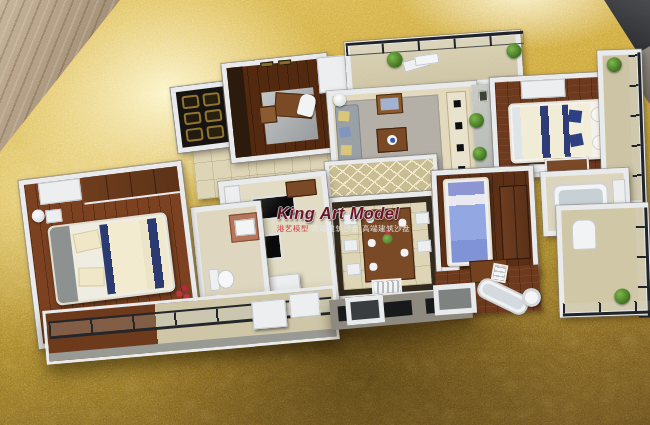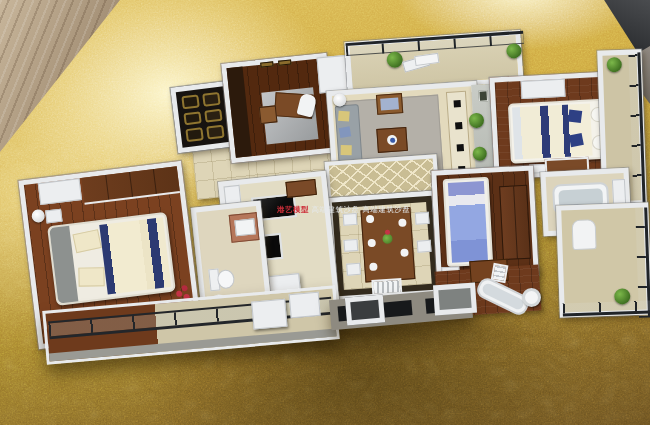--- a/index.html
+++ b/index.html
@@ -59,21 +59,21 @@
       box-shadow:0 1px 2px rgba(0,0,0,.5);}
   .white{background:#eceef0;border:1px solid #c3c7cb;}
   .shadow-blob{filter:blur(7px);}
   
   .wm{left:277px;top:204px;width:150px;z-index:50;}
   .wm-en{font:italic 700 16.5px "Liberation Sans",sans-serif;letter-spacing:.4px;color:#6d1322;
      text-shadow:-1px 0 0 rgba(226,229,233,.65),1px 0 0 rgba(226,229,233,.65),
                  0 -1px 0 rgba(226,229,233,.65),0 1px 0 rgba(226,229,233,.65),
                  1px 2px 2px rgba(15,10,8,.55);}
   .wm-cn{margin-top:1px;font-size:7.5px;letter-spacing:.5px;white-space:nowrap;}
-  .wm-cn-red{color:#cd2f3a;font-weight:700;text-align:center;}
+  .wm-cn-red{color:#cd2f3a;font-weight:400;text-align:center;}
   .wm-cn-white{color:#e4e8eb;}
 </style>
 </head>
 <body>
 
 <div class="scene">
 
   <div class="abs gold-bg"></div>
   <svg class="noise blend-ov" width="650" height="425">
     <defs>
@@ -300,19 +300,20 @@
       <div style="position:absolute;left:8px;top:7px;width:30px;height:15px;background:#17191b;"></div>
       <div style="position:absolute;left:52px;top:7px;width:30px;height:15px;background:#17191b;"></div>
       <div style="position:absolute;left:96px;top:7px;width:30px;height:15px;background:#17191b;"></div>
     </div>
     <div class="f" style="left:346px;top:296px;width:38px;height:28px;transform:rotate(-5deg);border:5px solid #e8eaec;background:#3a3d3f;box-sizing:border-box;"></div>
     <div class="f" style="left:434px;top:284px;width:42px;height:30px;transform:rotate(-4deg);border:5px solid #e8eaec;background:#7e8280;box-sizing:border-box;"></div>
 
   </div>
 
   <div class="abs wm">
+    <div class="wm-en">King Art Model</div>
     <div class="wm-cn">
       <span class="wm-cn-red">港艺模型</span>
       <span class="wm-cn-white">高端建筑沙盘 高端建筑沙盘</span>
     </div>
   </div>
 
 </div>
 
 </body></html>

